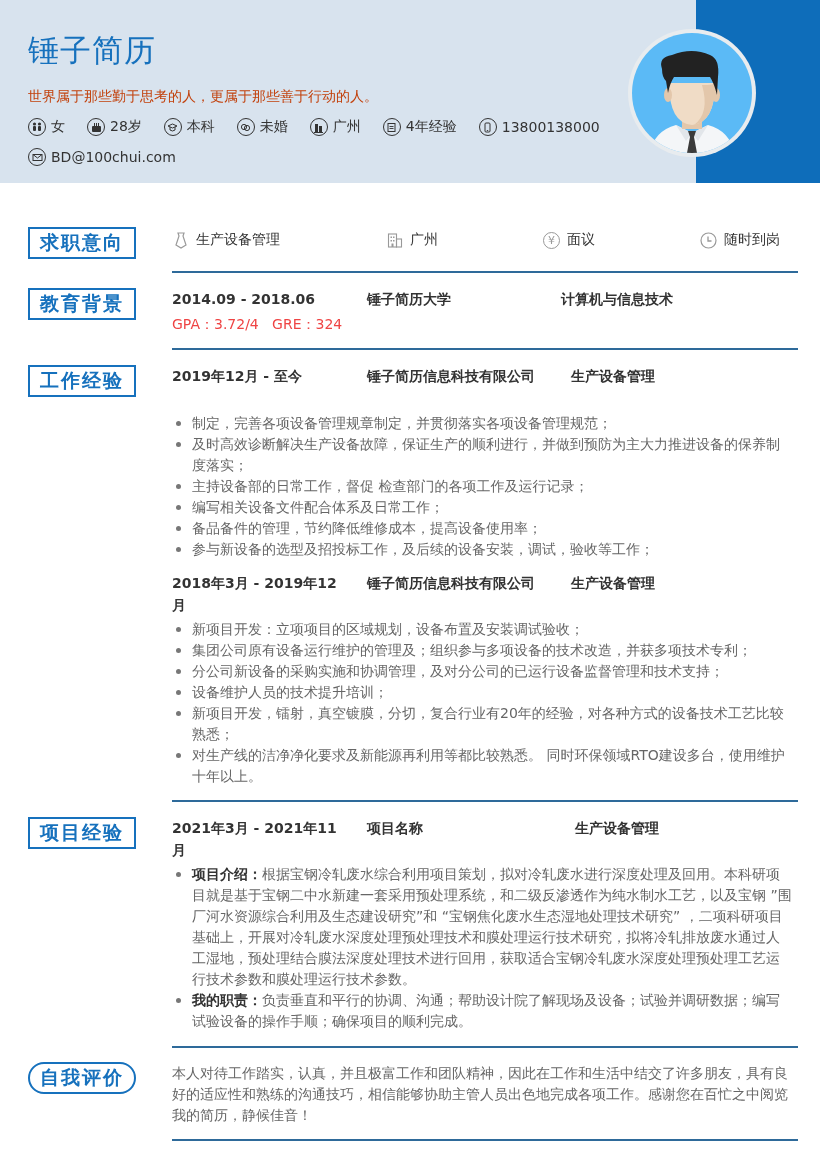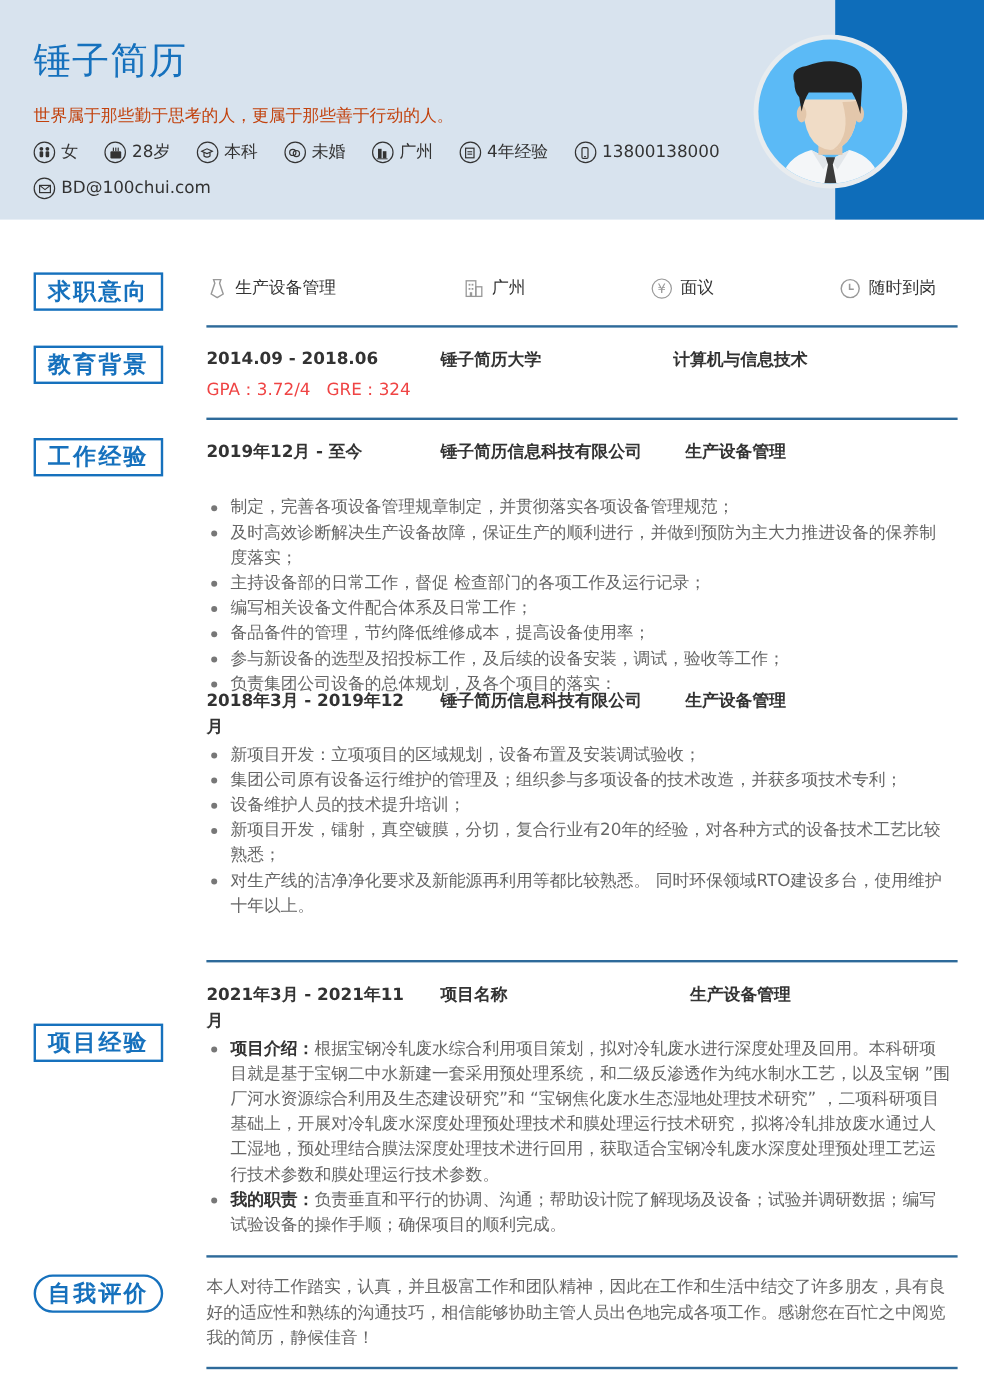--- a/index.html
+++ b/index.html
@@ -207,37 +207,37 @@
 <div class="row-head" style="left:172px; top:368px;">2019年12月 - 至今</div>
 <div class="row-head" style="left:367px; top:368px;">锤子简历信息科技有限公司</div>
 <div class="row-head" style="left:571px; top:368px;">生产设备管理</div>
 <ul class="bullets" style="top:391px;margin-top:22px;">
   <li>制定，完善各项设备管理规章制定，并贯彻落实各项设备管理规范；</li>
   <li>及时高效诊断解决生产设备故障，保证生产的顺利进行，并做到预防为主大力推进设备的保养制度落实；</li>
   <li>主持设备部的日常工作，督促 检查部门的各项工作及运行记录；</li>
   <li>编写相关设备文件配合体系及日常工作；</li>
   <li>备品备件的管理，节约降低维修成本，提高设备使用率；</li>
   <li>参与新设备的选型及招投标工作，及后续的设备安装，调试，验收等工作；</li>
-  <li>负责集团公司设备的总体规划，及各个项目的落实：</li>
 </ul>
 
 <div class="row-head" style="left:172px; top:575px;">2018年3月 - 2019年12</div>
 <div class="row-head" style="left:172px; top:597px;">月</div>
 <div class="row-head" style="left:367px; top:575px;">锤子简历信息科技有限公司</div>
 <div class="row-head" style="left:571px; top:575px;">生产设备管理</div>
 <ul class="bullets" style="top:619px;">
   <li>新项目开发：立项项目的区域规划，设备布置及安装调试验收；</li>
   <li>集团公司原有设备运行维护的管理及；组织参与多项设备的技术改造，并获多项技术专利；</li>
+  <li>分公司新设备的采购实施和协调管理，及对分公司的已运行设备监督管理和技术支持；</li>
   <li>设备维护人员的技术提升培训；</li>
   <li>新项目开发，镭射，真空镀膜，分切，复合行业有20年的经验，对各种方式的设备技术工艺比较熟悉；</li>
   <li>对生产线的洁净净化要求及新能源再利用等都比较熟悉。  同时环保领域RTO建设多台，使用维护十年以上。</li>
 </ul>
 <div class="divider" style="top:800px;"></div>
 
-<div class="section-label" style="top:817px;margin-top:36px;">项目经验</div>
+<div class="section-label" style="top:817px;">项目经验</div>
 <div class="row-head" style="left:172px; top:820px;">2021年3月 - 2021年11</div>
 <div class="row-head" style="left:172px; top:842px;">月</div>
 <div class="row-head" style="left:367px; top:820px;">项目名称</div>
 <div class="row-head" style="left:575px; top:820px;">生产设备管理</div>
 <ul class="bullets" style="top:864px;">
   <li><b>项目介绍：</b><span>根据宝钢冷轧废水综合利用项目策划，拟对冷轧废水进行深度处理及回用。本科研项目就是基于宝钢二中水新建一套采用预处理系统，和二级反渗透作为纯水制水工艺，以及宝钢 ”围厂河水资源综合利用及生态建设研究”和 “宝钢焦化废水生态湿地处理技术研究” ，二项科研项目基础上，开展对冷轧废水深度处理预处理技术和膜处理运行技术研究，拟将冷轧排放废水通过人工湿地，预处理结合膜法深度处理技术进行回用，获取适合宝钢冷轧废水深度处理预处理工艺运行技术参数和膜处理运行技术参数。</span></li>
   <li><b>我的职责：</b><span>负责垂直和平行的协调、沟通；帮助设计院了解现场及设备；试验并调研数据；编写试验设备的操作手顺；确保项目的顺利完成。</span></li>
 </ul>
 <div class="divider" style="top:1046px;"></div>
 

